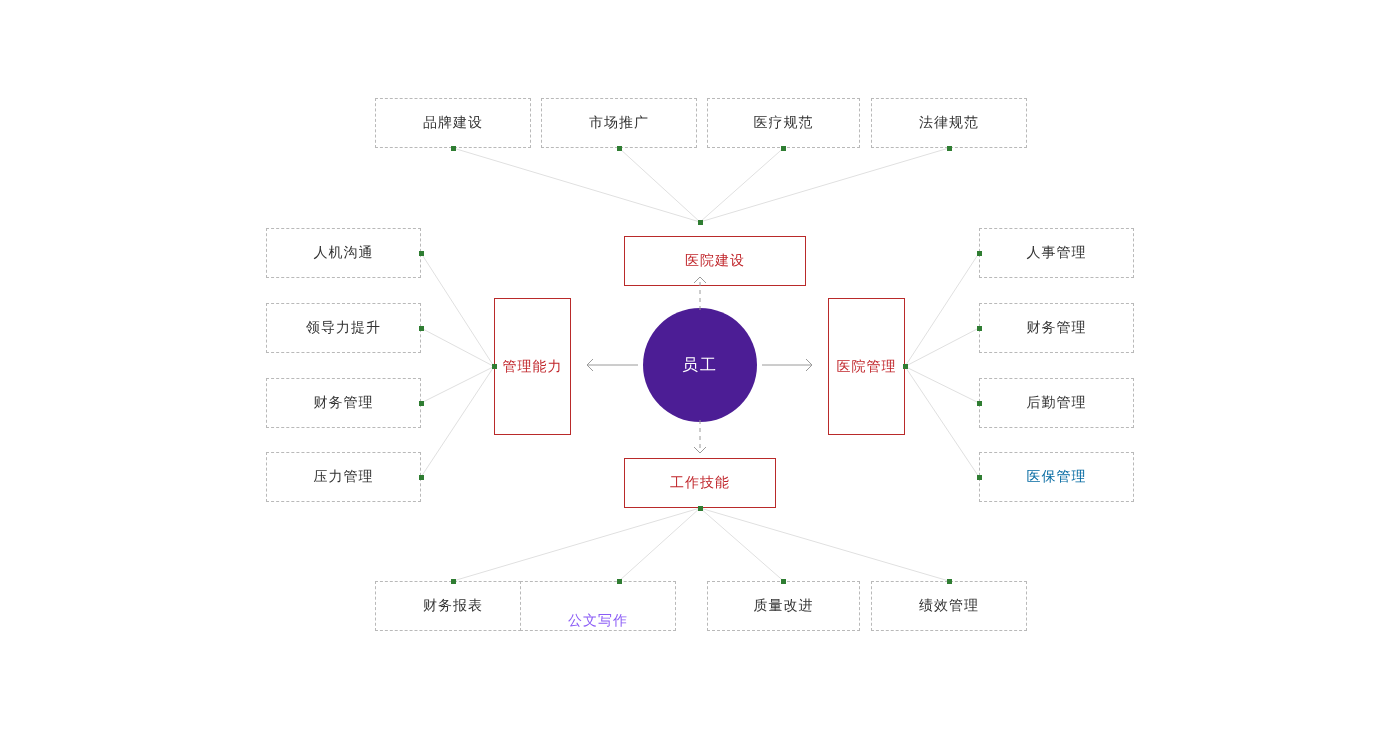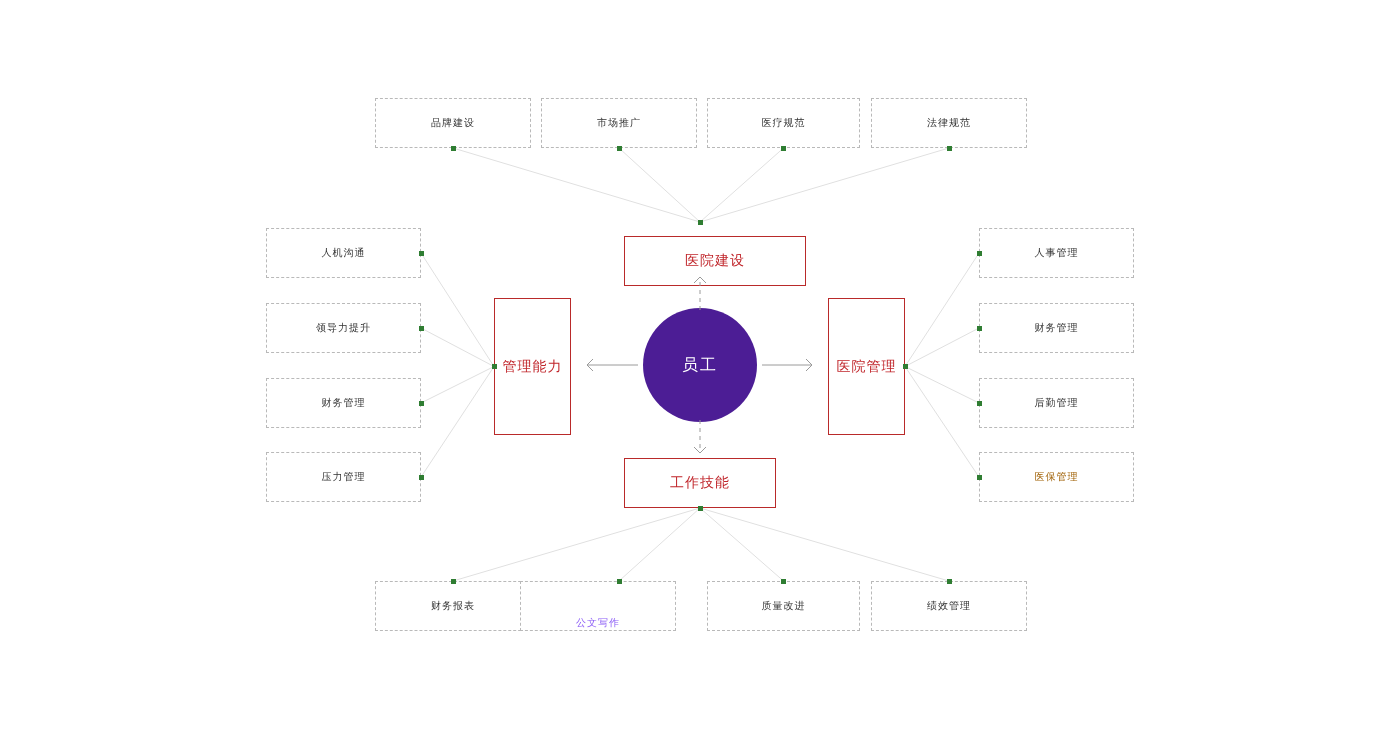--- a/index.html
+++ b/index.html
@@ -29,21 +29,21 @@
   
   .leaf {
     position: absolute;
     box-sizing: border-box;
     border: 1px dashed #b9b9b9;
     background: #ffffff;
     display: flex;
     align-items: center;
     justify-content: center;
     color: #333333;
-    font-size: 10px;
+    font-size: 14px;
     letter-spacing: 1px;
     z-index: 3;
   }
 
   
   .prim {
     position: absolute;
     box-sizing: border-box;
     border: 1.6px solid #b92a2a;
     background: #ffffff;
@@ -152,21 +152,21 @@
     </div>
     <div class="dot" style="left: 976.5px; top: 250.5px; background: rgb(47, 125, 50);"></div>
     <div class="leaf" style="left: 979px; top: 303px; width: 155px; height: 50px; border-color: rgb(185, 185, 185); color: rgb(51, 51, 51); justify-content: center;">
       <span>财务管理</span>
     </div>
     <div class="dot" style="left: 976.5px; top: 325.5px; background: rgb(47, 125, 50);"></div>
     <div class="leaf" style="left: 979px; top: 378px; width: 155px; height: 50px; border-color: rgb(185, 185, 185); color: rgb(51, 51, 51);">
       <span>后勤管理</span>
     </div>
     <div class="dot" style="left: 976.5px; top: 400.5px; background: rgb(47, 125, 50);"></div>
-    <div class="leaf" style="left: 979px; top: 452px; width: 155px; height: 50px; border-color: rgb(185, 185, 185); color: #a16207;">
+    <div class="leaf" style="left: 979px; top: 452px; width: 155px; height: 50px; border-color: rgb(185, 185, 185); color: #0369a1;">
       <span>医保管理</span>
     </div>
     <div class="dot" style="left: 976.5px; top: 474.5px; background: rgb(47, 125, 50);"></div>
     <div class="dot" style="left: 902.5px; top: 364px; background: rgb(47, 125, 50);"></div>
     <div class="leaf" style="left: 375px; top: 581px; width: 156px; height: 50px; border-color: rgb(185, 185, 185); color: rgb(51, 51, 51);">
       <span>财务报表</span>
     </div>
     <div class="dot" style="left: 450.5px; top: 578.5px; background: rgb(47, 125, 50);"></div>
     <div class="leaf" style="left: 520px; top: 581px; width: 156px; height: 50px; border-color: rgb(185, 185, 185); color: #8b5cf6; align-items: flex-end;">
       <span>公文写作</span>

